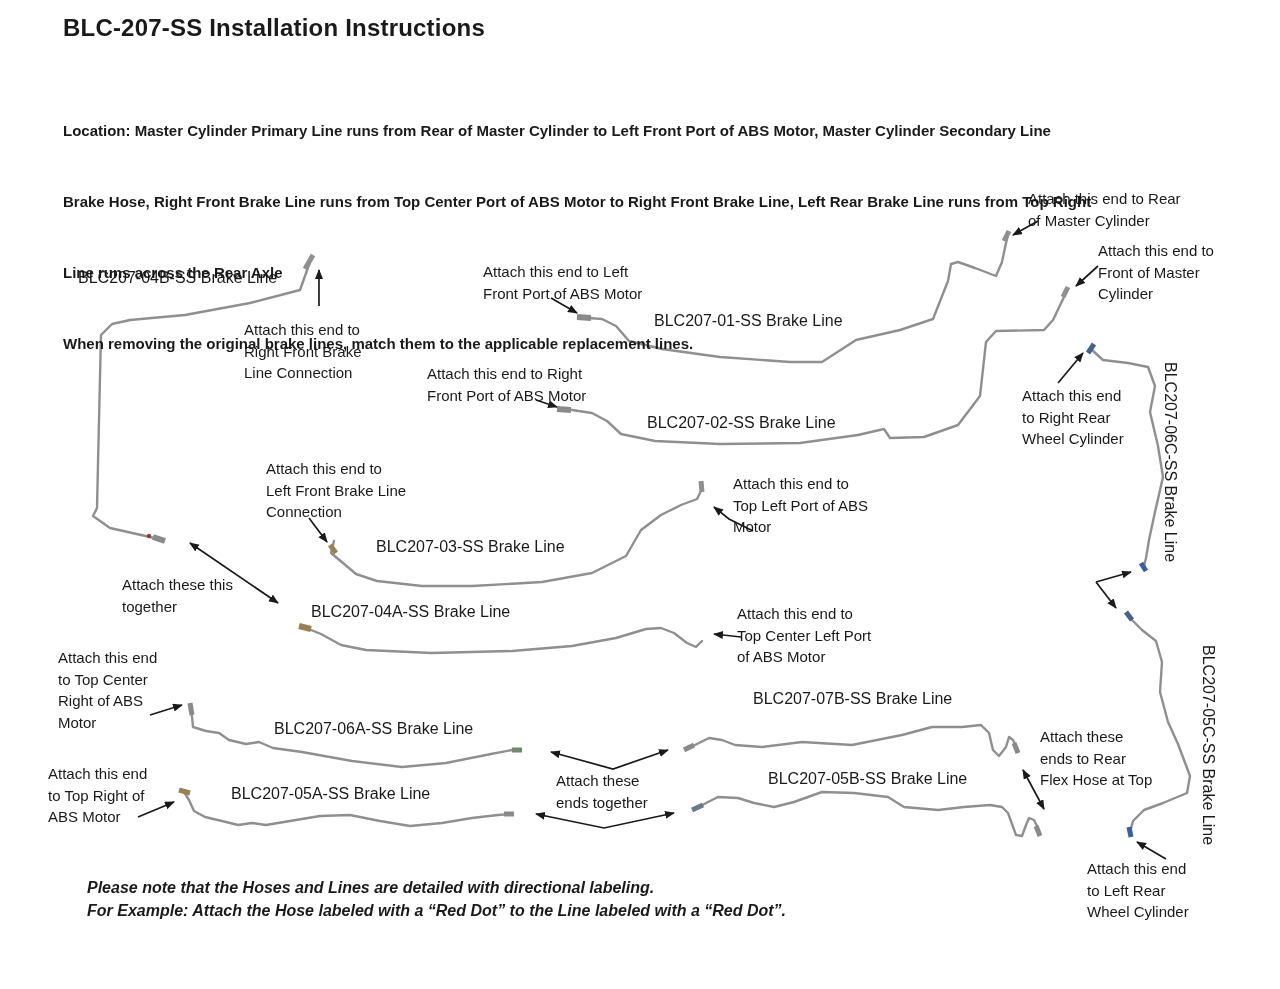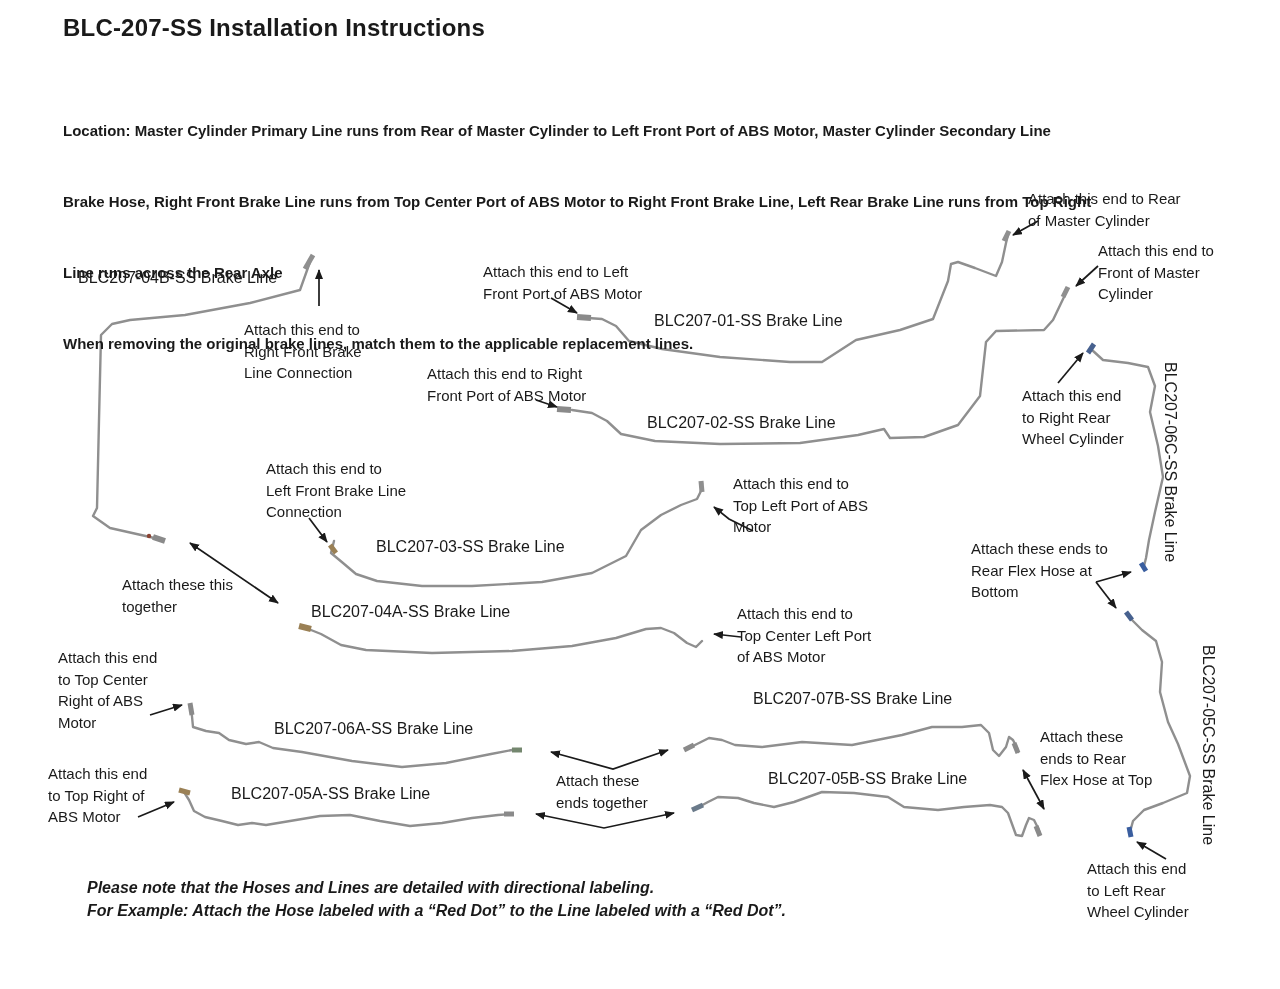--- a/index.html
+++ b/index.html
@@ -123,23 +123,20 @@
 Front Port of ABS Motor</div>
   <div class="ann" style="left:1022px;top:385px">Attach this end
 to Right Rear
 Wheel Cylinder</div>
   <div class="ann" style="left:266px;top:458px">Attach this end to
 Left Front Brake Line
 Connection</div>
   <div class="ann" style="left:733px;top:473px">Attach this end to
 Top Left Port of ABS
 Motor</div>
-  <div class="ann" style="left:971px;top:538px">Attach these ends to
-Rear Flex Hose at
-Bottom</div>
   <div class="ann" style="left:122px;top:574px">Attach these this
 together</div>
   <div class="ann" style="left:737px;top:603px">Attach this end to
 Top Center Left Port
 of ABS Motor</div>
   <div class="ann" style="left:58px;top:647px">Attach this end
 to Top Center
 Right of ABS
 Motor</div>
   <div class="ann" style="left:1040px;top:726px">Attach these

